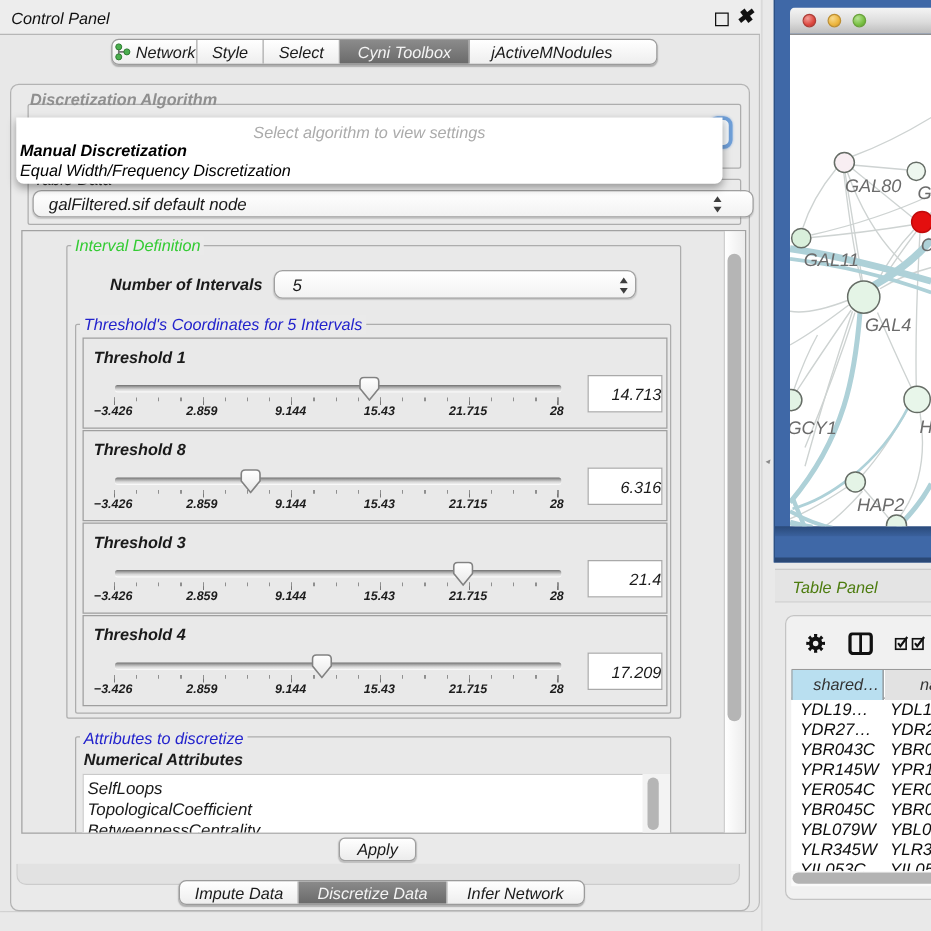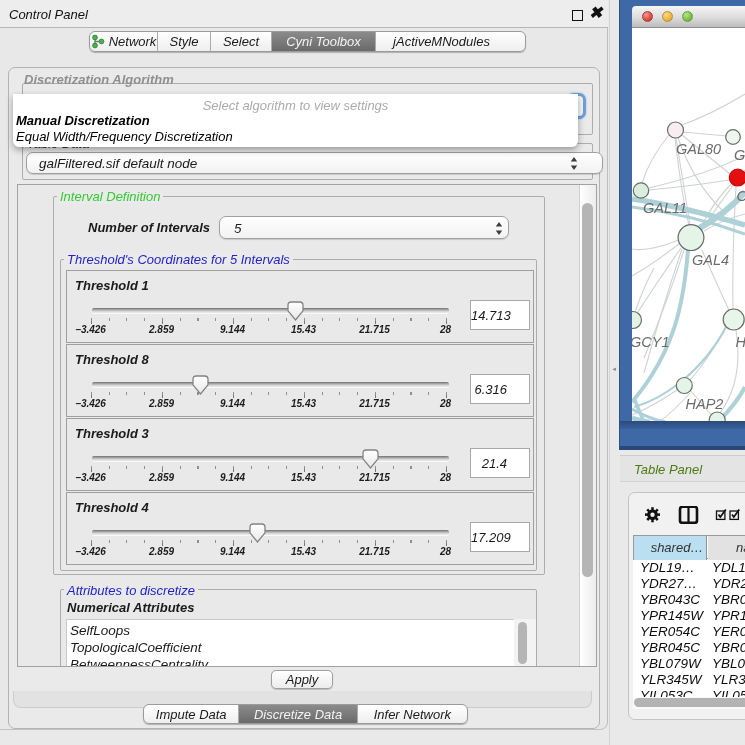--- a/index.html
+++ b/index.html
@@ -70,21 +70,21 @@
 
 .thr { position:absolute; left:66px; width:468px; height:73px; border:1px solid #9f9f9f; background:#e9e9e9; }
 .thr .ttl { position:absolute; left:8px; top:7px; font-weight:bold; }
 .thr .track { position:absolute; left:25px; top:37px; width:357px; height:5px; border-radius:2px; background:linear-gradient(#6f6f6f 0%,#a8a8a8 35%,#d8d8d8 70%,#ececec 100%); box-shadow:0 1px 0 rgba(255,255,255,0.7); }
 .thr .minor { position:absolute; left:23.5px; top:47px; width:356px; height:3px;
   background-image:repeating-linear-gradient(90deg,#8f8f8f 0 1px,transparent 1px 17.75px); }
 .thr .major { position:absolute; left:23.5px; top:47px; width:356px; height:6px;
   background-image:repeating-linear-gradient(90deg,#787878 0 1px,transparent 1px 71px); }
 .thr .lab { position:absolute; top:53.5px; font-size:10px; font-weight:600; color:#1c1c1c; transform:translateX(-50%); }
 .thr .thumb { position:absolute; top:30px; }
-.thr .val { position:absolute; left:403px; top:29px; width:60px; height:30px; background:#ffffff; border:1px solid #a9a9a9; font-size:13px; text-align:right; padding:7px 22px 0 0; }
+.thr .val { position:absolute; left:403px; top:29px; width:60px; height:30px; background:#ffffff; border:1px solid #a9a9a9; font-size:13px; text-align:right; padding:7px 0 0 0; }
 
 
 #grpAT { left:60px; top:589px; width:477px; height:120px; }
 #atTitle { left:64px; top:583px; color:#2222cc; background:#e9e9e9; }
 #lblNA { left:67px; top:600px; font-weight:bold; }
 #listbox { left:66px; top:619px; width:470px; height:48px; background:#ffffff; border:1px solid #c9c9c9; font-size:13.5px; padding-top:3px; }
 #listbox .it { height:17px; line-height:16px; padding-left:3px; }
 #listSB { left:514px; top:619px; width:22px; height:48px; background:#f3f3f3; }
 #listThumb { left:518px; top:622px; width:9px; height:42px; background:#b5b5b5; border-radius:5px; }
 

